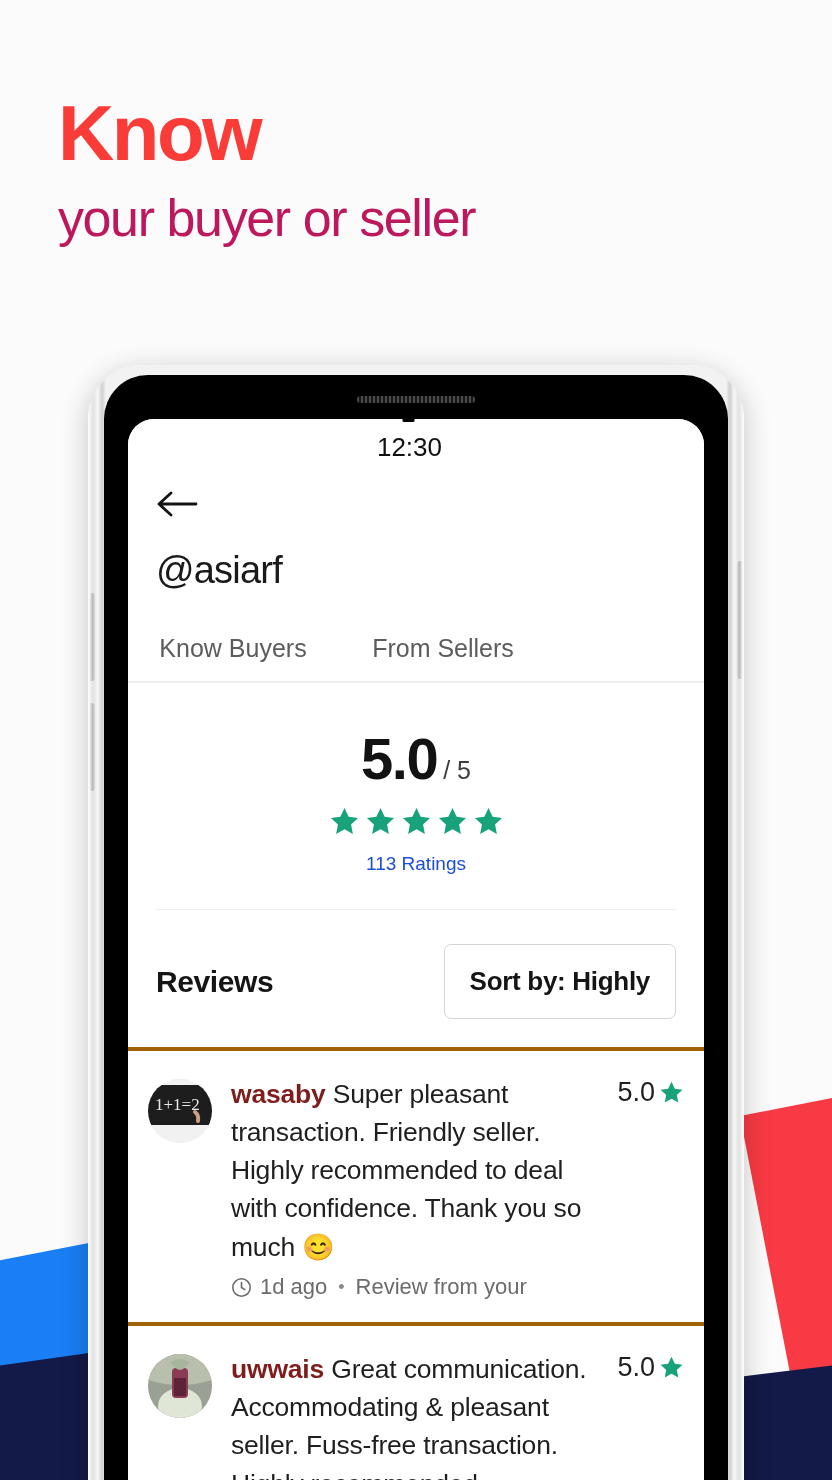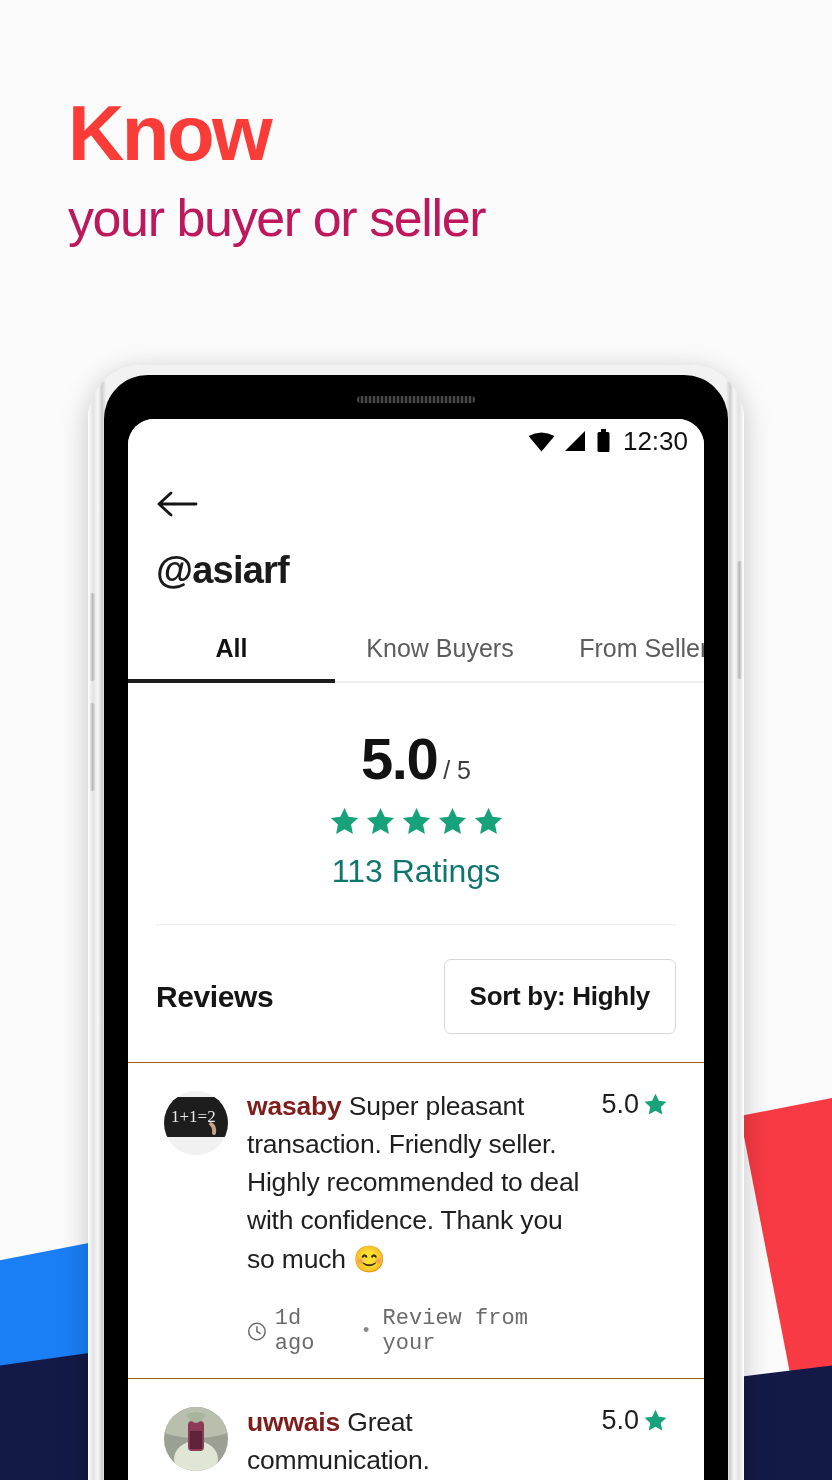--- a/index.html
+++ b/index.html
@@ -60,21 +60,21 @@
     width: 360px;
     height: 220px;
     background: #141a47;
     transform: rotate(-7deg);
     transform-origin: top left;
   }
 
   
   .headline-wrap {
     position: absolute;
-    left: 68px;
+    left: 58px;
     top: 98px;
     z-index: 5;
   }
   .headline-main {
     font-size: 78px;
     line-height: 0.92;
     font-weight: 700;
     color: #fa3c38;
     letter-spacing: -2.5px;
   }
@@ -152,37 +152,38 @@
 
   
   .statusbar {
     height: 44px;
     display: flex;
     align-items: center;
     justify-content: flex-end;
     gap: 9px;
     padding: 0 16px 0 0;
     background: #fff;
+    flex-direction: column;
   }
   .sb-icon { display: block; }
   .sb-time {
     font-size: 26px;
     font-weight: 400;
     color: #111;
     letter-spacing: 0px;
     margin-left: 3px;
   }
 
   
   .back-row { padding: 26px 0 0 28px; }
   .back-arrow { width: 42px; height: 30px; display: block; cursor: pointer; }
 
   .username {
     font-size: 38px;
-    font-weight: 700;
+    font-weight: 400;
     color: #1a1a1a;
     letter-spacing: -0.8px;
     padding: 30px 0 0 28px;
   }
 
   
   .tabs {
     display: flex;
     margin-top: 30px;
     position: relative;
@@ -238,22 +239,22 @@
   }
   .stars {
     margin-top: 14px;
     display: flex;
     justify-content: center;
     gap: 5px;
   }
   .star-big { width: 31px; height: 31px; display: block; }
   .ratings-count {
     margin-top: 16px;
-    font-size: 32px;
-    color: #0f766e;
+    font-size: 19px;
+    color: #1d4ed8;
   }
 
   
   .reviews-head {
     display: flex;
     align-items: center;
     justify-content: space-between;
     padding: 34px 28px 28px;
   }
   .reviews-title {
@@ -271,22 +272,22 @@
     color: #151515;
     background: #fff;
     cursor: pointer;
     letter-spacing: -0.3px;
   }
 
   
   .review {
     display: flex;
     gap: 19px;
-    padding: 24px 36px 22px;
-    border-top: 1px solid #a16207;
+    padding: 24px 20px 22px;
+    border-top: 4px solid #a16207;
   }
   .avatar {
     flex: 0 0 auto;
     width: 64px;
     height: 64px;
     border-radius: 50%;
     overflow: hidden;
     margin-top: 4px;
     background: #eee;
   }
@@ -297,24 +298,23 @@
     line-height: 1.44;
     color: #1f1f1f;
     letter-spacing: -0.2px;
   }
   .review-text .ruser { font-weight: 700; color: #7f1d1d; }
   .emoji { font-size: 26px; }
   .review-meta {
     display: flex;
     align-items: center;
     gap: 8px;
-    margin-top: 28px;
+    margin-top: 8px;
     font-size: 22px;
     color: #6b6b6b;
-    font-family: Liberation Mono, monospace;
   }
   .meta-dot { font-size: 18px; color: #8a8a8a; padding: 0 3px; }
   .clock-icon { width: 21px; height: 21px; display: block; }
 
   .review-score {
     flex: 0 0 auto;
     display: flex;
     align-items: flex-start;
     gap: 4px;
     padding-top: 2px;
@@ -371,21 +371,20 @@
 
       <div class="back-row">
         <svg class="back-arrow" viewBox="0 0 42 30">
           <path d="M40 15 H3 M15 4 L3 15 L15 26" fill="none" stroke="#141414" stroke-width="2.8" stroke-linecap="round" stroke-linejoin="round"></path>
         </svg>
       </div>
 
       <div class="username">@asiarf</div>
 
       <div class="tabs">
-        <div class="tab t-all active">All</div>
         <div class="tab t-buyers">Know Buyers</div>
         <div class="tab t-sellers">From Sellers</div>
       </div>
 
       <div class="rating-block">
         <div class="score-line">
           <span class="score">5.0</span>
           <span class="score-of">/ 5</span>
         </div>
         <div class="stars">

